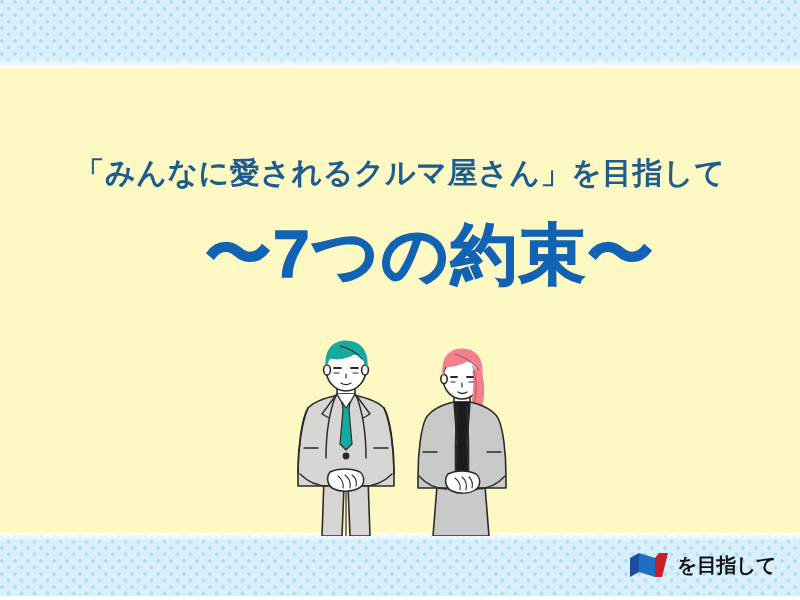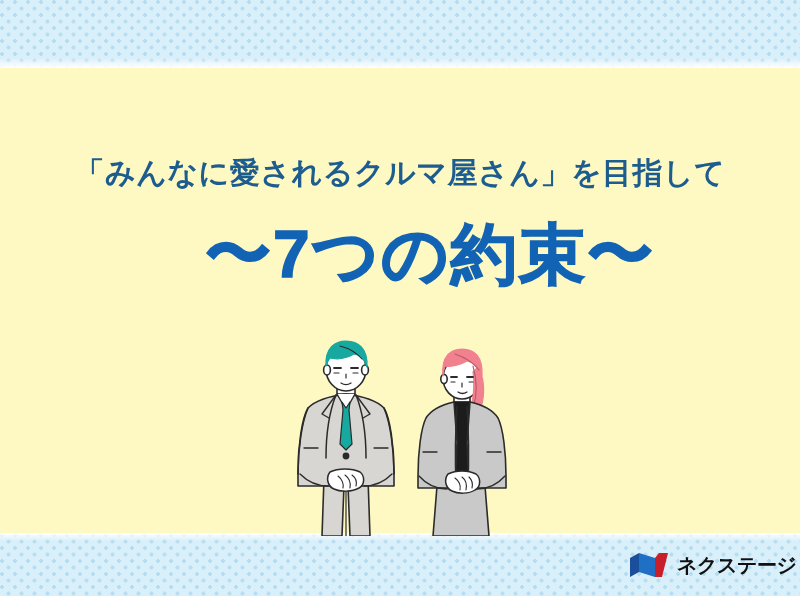--- a/index.html
+++ b/index.html
@@ -239,16 +239,16 @@
       </g>
     </svg>
   </div>
 
   <div class="logo">
     <svg class="logo-mark" viewBox="0 0 42 28" xmlns="http://www.w3.org/2000/svg">
       <path d="M2 26 L2 7 L11 2 L11 21 Z" fill="#1b4f9c"></path>
       <path d="M11 2 L11 21 L27 26 L27 7 Z" fill="#1f6fc4"></path>
       <path d="M27 7 L27 26 L34 26 L40 2 L31 2 Z" fill="#c8202a"></path>
     </svg>
-    <span class="logo-text">ネクステージ</span>
+    <span class="logo-text">を目指して</span>
   </div>
 
 </div>
 
 </body></html>

